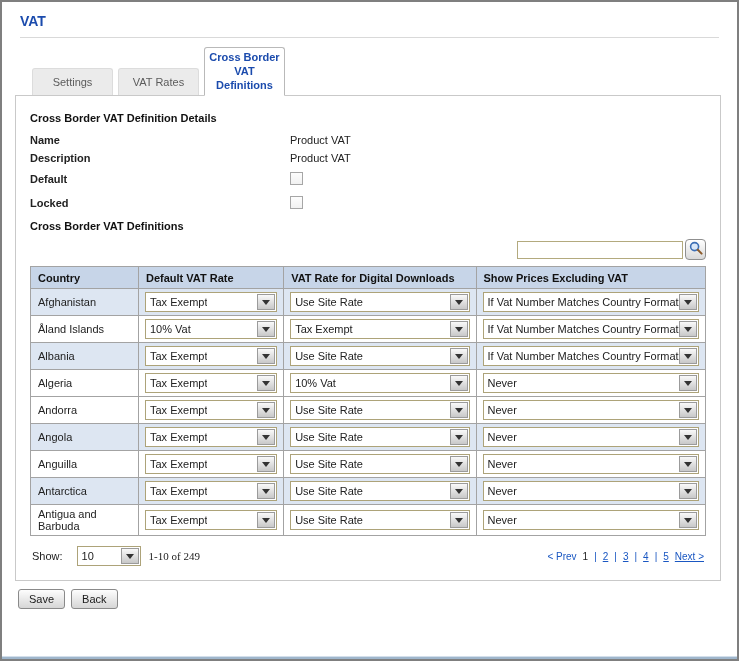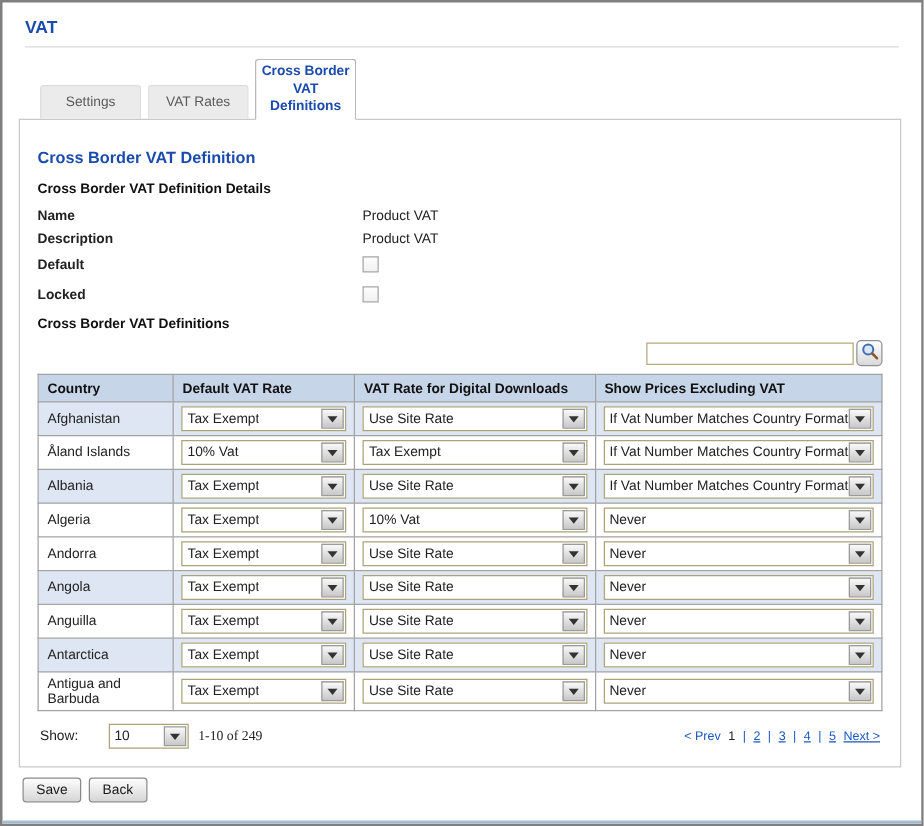--- a/index.html
+++ b/index.html
@@ -103,21 +103,21 @@
   }
   .tri {
     width: 0; height: 0; display: block;
     border-left: 4px solid transparent; border-right: 4px solid transparent;
     border-top: 5px solid #333;
   }
   .select .select-value { overflow: hidden; white-space: nowrap; }
 
   .pagination-bar { display: flex; justify-content: space-between; align-items: center; margin: 10px 2px 2px 2px; }
   .show-group { display: flex; align-items: center; font-size: 11px; color: #222; }
-  .show-label { margin-right: 24px; }
+  .show-label { margin-right: 14px; }
   .show-select { width: 64px; margin-right: 8px; }
   .range-text { font-size: 11px; color: #222; font-family: Liberation Serif, serif; }
   .pager { font-size: 10px; display: flex; align-items: flex-end; gap: 6px; }
   .pager .prev { color: #1a57c2; text-decoration: none; }
   .pager .sep { color: #1a57c2; }
   .pager .page-link { color: #1a57c2; text-decoration: underline; cursor: pointer; }
   .pager .page-current { color: #222; text-decoration: none; }
   .pager .next { color: #1a57c2; text-decoration: underline; cursor: pointer; font-weight: normal; }
 
   .footer-buttons { margin: 8px 0 0 16px; display: flex; gap: 6px; }
@@ -138,21 +138,20 @@
   <div class="title-rule"></div>
 
   <div class="tabs">
     <div class="tab">Settings</div>
     <div class="tab">VAT Rates</div>
     <div class="tab active">Cross Border VAT Definitions</div>
   </div>
 
   <div class="panel">
 
-    <div class="section-heading">Cross Border VAT Definition</div>
 
     <div class="sub-heading">Cross Border VAT Definition Details</div>
 
     <div class="detail-row">
       <span class="detail-label">Name</span>
       <span class="detail-value">Product VAT</span>
     </div>
     <div class="detail-row">
       <span class="detail-label">Description</span>
       <span class="detail-value">Product VAT</span>

